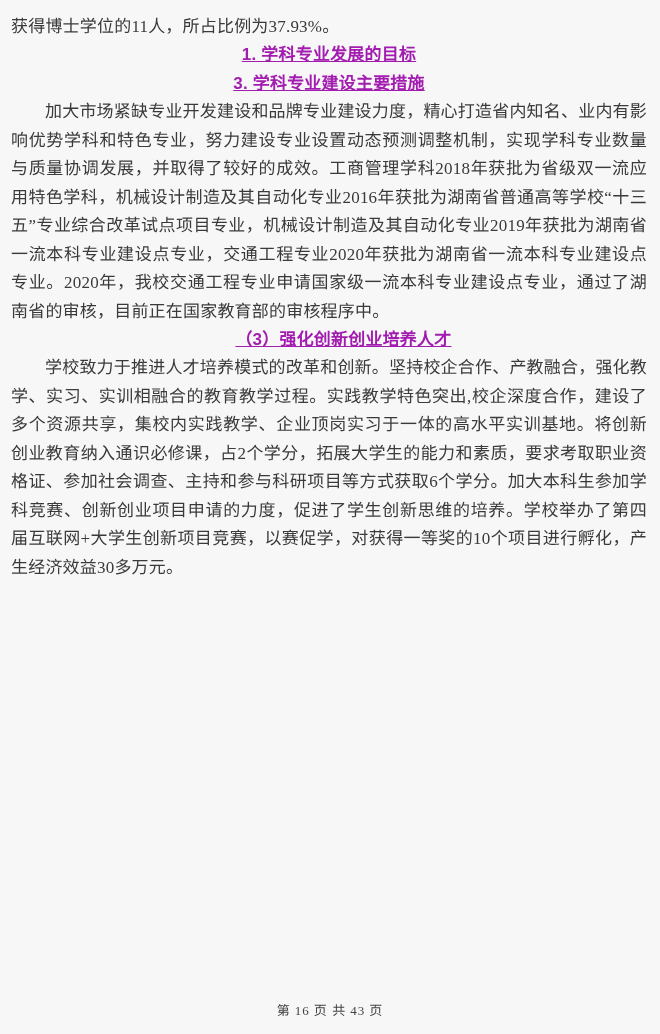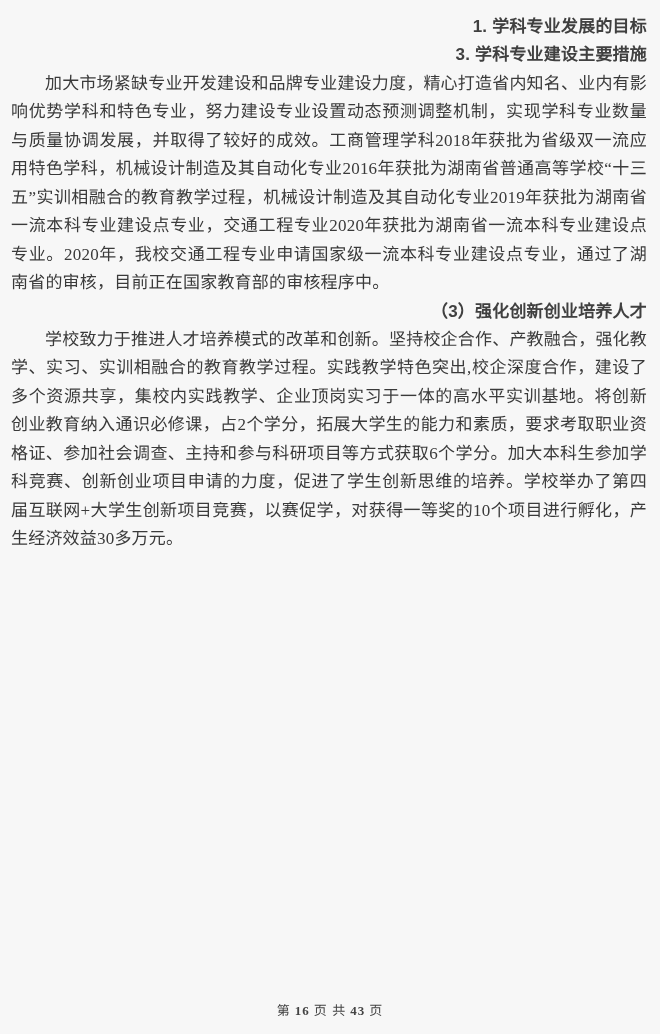--- a/index.html
+++ b/index.html
@@ -24,44 +24,46 @@
     line-height: 28.45px;
     color: #3a3a3a;
     text-align: justify;
     text-justify: inter-ideograph;
     letter-spacing: 0.2px;
   }
   #doc p.indent { text-indent: 2em; }
   #doc p.heading {
     font-family: "Liberation Sans", "DejaVu Sans", sans-serif;
     font-weight: bold;
-    color: #404040;
-    text-align: right;
+    color: #a21caf;
+    text-align: center;
+    text-decoration: underline;
   }
   #doc p.heading.sub { text-indent: 1.7em; }
   .footer {
     position: absolute;
     left: 0;
     right: 0;
     bottom: 15px;
     text-align: center;
     font-size: 13px;
     color: #444444;
     letter-spacing: 1px;
   }
-  .footer .num { font-weight: bold; padding: 0 4px; }
+  .footer .num { font-weight: normal; padding: 0 4px; }
 </style>
 </head>
 <body>
 
 <div class="page">
   <div id="doc">
+      <p class="">获得博士学位的11人，所占比例为37.93%。</p>
       <p class="heading">1. 学科专业发展的目标</p>
       <p class="heading">3. 学科专业建设主要措施</p>
-      <p class="indent">加大市场紧缺专业开发建设和品牌专业建设力度，精心打造省内知名、业内有影响优势学科和特色专业，努力建设专业设置动态预测调整机制，实现学科专业数量与质量协调发展，并取得了较好的成效。工商管理学科2018年获批为省级双一流应用特色学科，机械设计制造及其自动化专业2016年获批为湖南省普通高等学校“十三五”实训相融合的教育教学过程，机械设计制造及其自动化专业2019年获批为湖南省一流本科专业建设点专业，交通工程专业2020年获批为湖南省一流本科专业建设点专业。2020年，我校交通工程专业申请国家级一流本科专业建设点专业，通过了湖南省的审核，目前正在国家教育部的审核程序中。</p>
+      <p class="indent">加大市场紧缺专业开发建设和品牌专业建设力度，精心打造省内知名、业内有影响优势学科和特色专业，努力建设专业设置动态预测调整机制，实现学科专业数量与质量协调发展，并取得了较好的成效。工商管理学科2018年获批为省级双一流应用特色学科，机械设计制造及其自动化专业2016年获批为湖南省普通高等学校“十三五”专业综合改革试点项目专业，机械设计制造及其自动化专业2019年获批为湖南省一流本科专业建设点专业，交通工程专业2020年获批为湖南省一流本科专业建设点专业。2020年，我校交通工程专业申请国家级一流本科专业建设点专业，通过了湖南省的审核，目前正在国家教育部的审核程序中。</p>
       <p class="heading sub">（3）强化创新创业培养人才</p>
       <p class="indent">学校致力于推进人才培养模式的改革和创新。坚持校企合作、产教融合，强化教学、实习、实训相融合的教育教学过程。实践教学特色突出,校企深度合作，建设了多个资源共享，集校内实践教学、企业顶岗实习于一体的高水平实训基地。将创新创业教育纳入通识必修课，占2个学分，拓展大学生的能力和素质，要求考取职业资格证、参加社会调查、主持和参与科研项目等方式获取6个学分。加大本科生参加学科竞赛、创新创业项目申请的力度，促进了学生创新思维的培养。学校举办了第四届互联网+大学生创新项目竞赛，以赛促学，对获得一等奖的10个项目进行孵化，产生经济效益30多万元。</p>
     </div>
   <div class="footer">
     <span>第</span><span class="num">16</span><span>页</span>
     <span>共</span><span class="num">43</span><span>页</span>
   </div>
 </div>
 
 </body></html>

